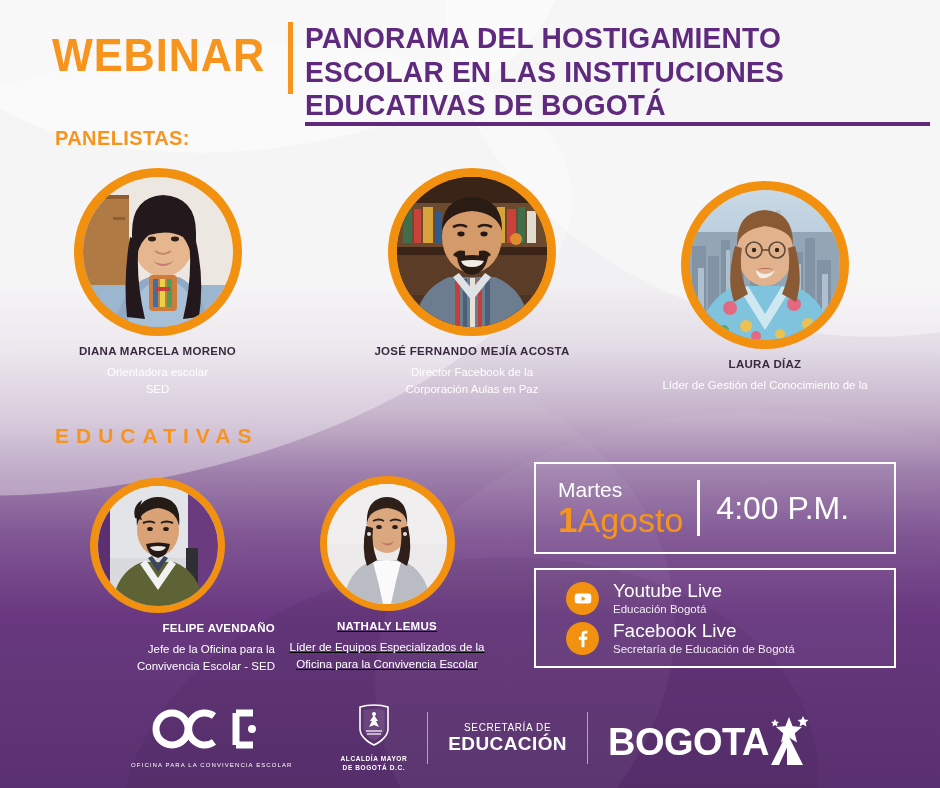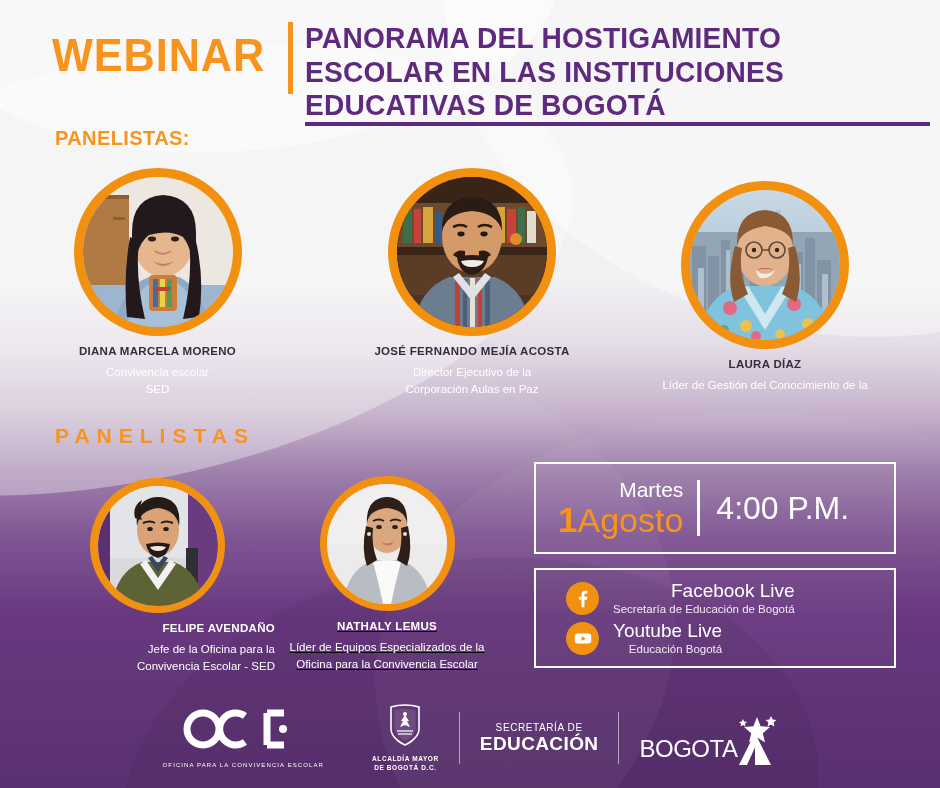--- a/index.html
+++ b/index.html
@@ -178,21 +178,20 @@
   #panelist-2 { left: 640px; top: 181px; width: 250px; }
 
   #moderator-0 { left: 40px;  top: 478px; width: 235px; text-align: right; }
   #moderator-1 { left: 262px; top: 476px; width: 250px; text-decoration: underline; }
 
   
   .info-box {
     position: absolute;
     border: 2px solid #ffffff;
     background: rgba(255,255,255,0.03);
-    text-align: right;
   }
   #datetime-box {
     left: 534px; top: 462px;
     width: 362px; height: 92px;
     display: flex;
     align-items: center;
   }
   .dt-left {
     padding-left: 22px;
     flex: 0 0 auto;
@@ -315,22 +314,22 @@
     color: #ffffff;
     letter-spacing: 0.4px;
     line-height: 1.1;
   }
   .logo-bogota {
     display: flex;
     align-items: flex-end;
     position: relative;
   }
   .bogota-word {
-    font-size: 24px;
-    font-weight: normal;
+    font-size: 38px;
+    font-weight: bold;
     color: #ffffff;
     letter-spacing: -0.5px;
     line-height: 1;
   }
 </style>
 </head>
 <body>
 
 <div class="poster">
 
@@ -345,21 +344,21 @@
     <div class="webinar-word">WEBINAR</div>
     <div class="header-divider"></div>
     <div class="title-block">
       <div class="title-line">PANORAMA DEL HOSTIGAMIENTO</div>
       <div class="title-line">ESCOLAR EN LAS INSTITUCIONES</div>
       <div class="title-line">EDUCATIVAS DE BOGOTÁ</div>
     </div>
     <div class="title-rule"></div>
 
     <div class="panelistas-label">PANELISTAS:</div>
-    <div class="moderadores-label">PANELISTAS</div>
+    <div class="moderadores-label">EDUCATIVAS</div>
   </div>
 
   <div class="person layer" id="panelist-0">
     <div class="avatar-ring" style="width:168px;height:168px;">
       <div class="avatar-photo" style="width:150px;height:150px;">
         <svg width="150" height="150" viewBox="0 0 150 150">
           <rect width="150" height="150" fill="#ece7e0"></rect>
           <rect x="0" y="18" width="46" height="132" fill="#b07a45"></rect>
           <rect x="0" y="18" width="46" height="4" fill="#8e5e30"></rect>
           <rect x="30" y="40" width="12" height="3" fill="#8e5e30"></rect>
@@ -377,21 +376,21 @@
           <rect x="66" y="98" width="28" height="36" rx="4" fill="#cf7b3c"></rect>
           <rect x="70" y="102" width="5" height="28" fill="#3c6ea8"></rect>
           <rect x="77" y="102" width="5" height="28" fill="#e8d24a"></rect>
           <rect x="84" y="102" width="5" height="28" fill="#49a05a"></rect>
           <rect x="73" y="110" width="14" height="4" fill="#c2403a"></rect>
         </svg>
       </div>
     </div>
     <div class="person-name">DIANA MARCELA MORENO</div>
     <div class="person-role">
-      <div>Convivencia escolar</div>
+      <div>Orientadora escolar</div>
       <div>SED</div>
     </div>
   </div>
 
   <div class="person layer" id="panelist-1">
     <div class="avatar-ring" style="width:168px;height:168px;">
       <div class="avatar-photo" style="width:150px;height:150px;">
         <svg width="150" height="150" viewBox="0 0 150 150">
           <rect width="150" height="150" fill="#4d3324"></rect>
           <rect x="0" y="0" width="150" height="26" fill="#3a2418"></rect>
@@ -424,21 +423,21 @@
           <ellipse cx="87" cy="57" rx="3.6" ry="2.4" fill="#241812"></ellipse>
           <path d="M56 50 Q64 46 70 50" stroke="#2a1c14" stroke-width="2.6" fill="none"></path>
           <path d="M81 50 Q87 46 95 50" stroke="#2a1c14" stroke-width="2.6" fill="none"></path>
           <path d="M60 80 Q75 76 91 80 Q88 96 75 98 Q62 96 60 80Z" fill="#2a1c14"></path>
           <path d="M64 84 Q75 82 87 84 Q84 90 75 90 Q66 90 64 84Z" fill="#f0ece6"></path>
         </svg>
       </div>
     </div>
     <div class="person-name">JOSÉ FERNANDO MEJÍA ACOSTA</div>
     <div class="person-role">
-      <div>Director Ejecutivo de la</div>
+      <div>Director Facebook de la</div>
       <div>Corporación Aulas en Paz</div>
     </div>
   </div>
 
   <div class="person layer" id="panelist-2">
     <div class="avatar-ring" style="width:168px;height:168px;">
       <div class="avatar-photo" style="width:150px;height:150px;">
         <svg width="150" height="150" viewBox="0 0 150 150">
           <defs>
             <linearGradient id="sky" x1="0" y1="0" x2="0" y2="1">
@@ -568,38 +567,38 @@
       </div>
     </div>
     <div class="dt-sep"></div>
     <div class="dt-time">4:00 P.M.</div>
   </div>
 
   <div class="info-box layer" id="social-box">
     <div class="social-row">
       <div class="social-icon">
         <svg width="22" height="22" viewBox="0 0 24 24">
+          <rect x="3" y="7" width="18" height="11" rx="3" fill="#ffffff"></rect>
+          <path d="M10.5 10.2v5.2l4.6-2.6z" fill="#f2900f"></path>
+        </svg>
+      </div>
+      <div class="social-text">
+        <div class="social-title">Youtube Live</div>
+        <div class="social-sub">Educación Bogotá</div>
+      </div>
+    </div>
+    <div class="social-row">
+      <div class="social-icon">
+        <svg width="22" height="22" viewBox="0 0 24 24">
           <path fill="#ffffff" d="M13.6 22v-8.2h2.8l.42-3.2H13.6V8.54c0-.93.26-1.56 1.59-1.56h1.7V4.12C16.6 4.08 15.6 4 14.43 4c-2.45 0-4.13 1.5-4.13 4.24v2.36H7.5v3.2h2.8V22h3.3z"></path>
         </svg>
       </div>
       <div class="social-text">
         <div class="social-title">Facebook Live</div>
         <div class="social-sub">Secretaría de Educación de Bogotá</div>
-      </div>
-    </div>
-    <div class="social-row">
-      <div class="social-icon">
-        <svg width="22" height="22" viewBox="0 0 24 24">
-          <rect x="3" y="7" width="18" height="11" rx="3" fill="#ffffff"></rect>
-          <path d="M10.5 10.2v5.2l4.6-2.6z" fill="#f2900f"></path>
-        </svg>
-      </div>
-      <div class="social-text">
-        <div class="social-title">Youtube Live</div>
-        <div class="social-sub">Educación Bogotá</div>
       </div>
     </div>
   </div>
 
   <div class="footer layer">
 
     <div class="logo-oce">
       <div class="oce-mark">
         <svg width="120" height="42" viewBox="0 0 120 42">
           <circle cx="20" cy="21" r="16" fill="none" stroke="#ffffff" stroke-width="7"></circle>

